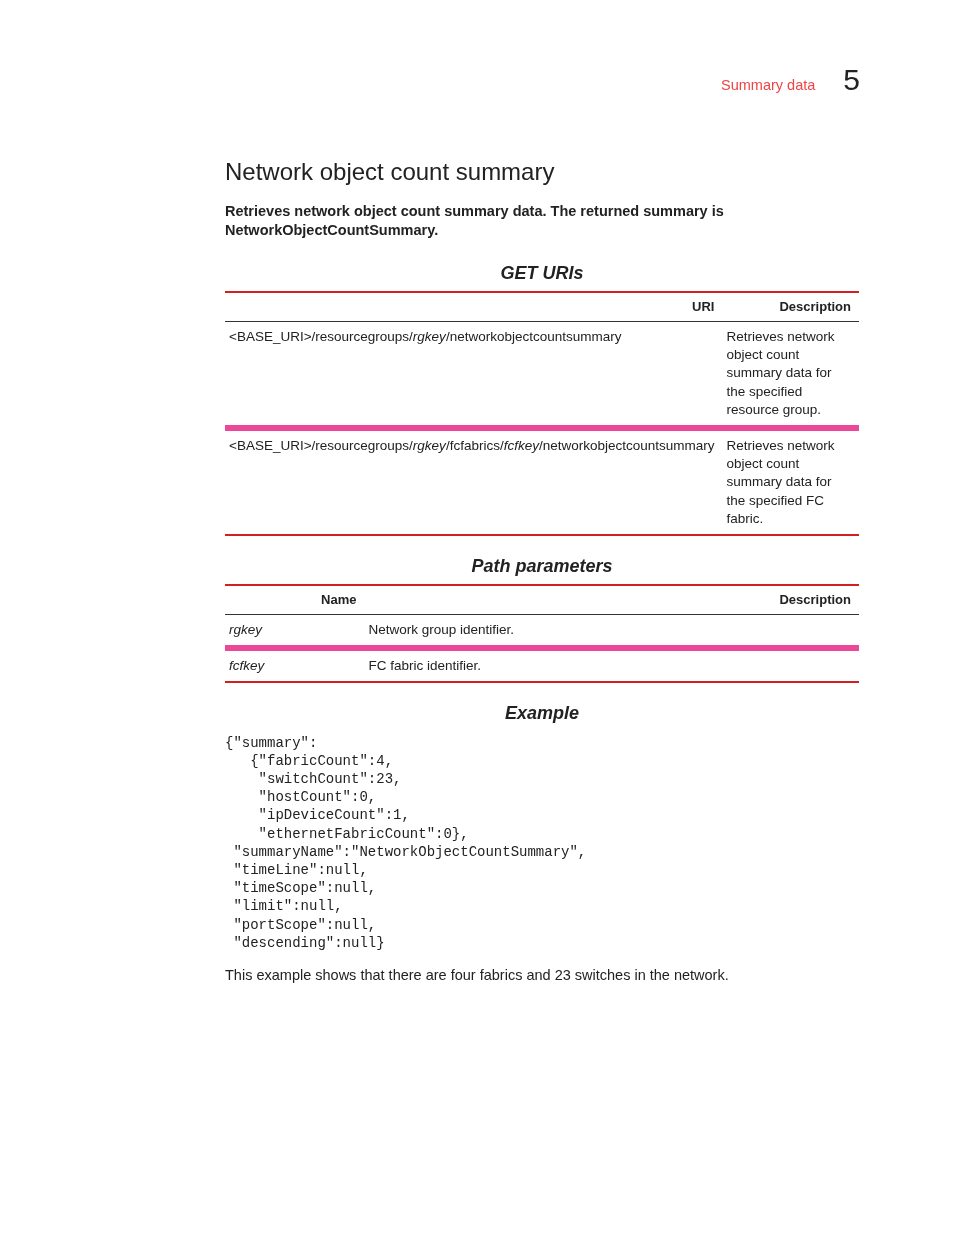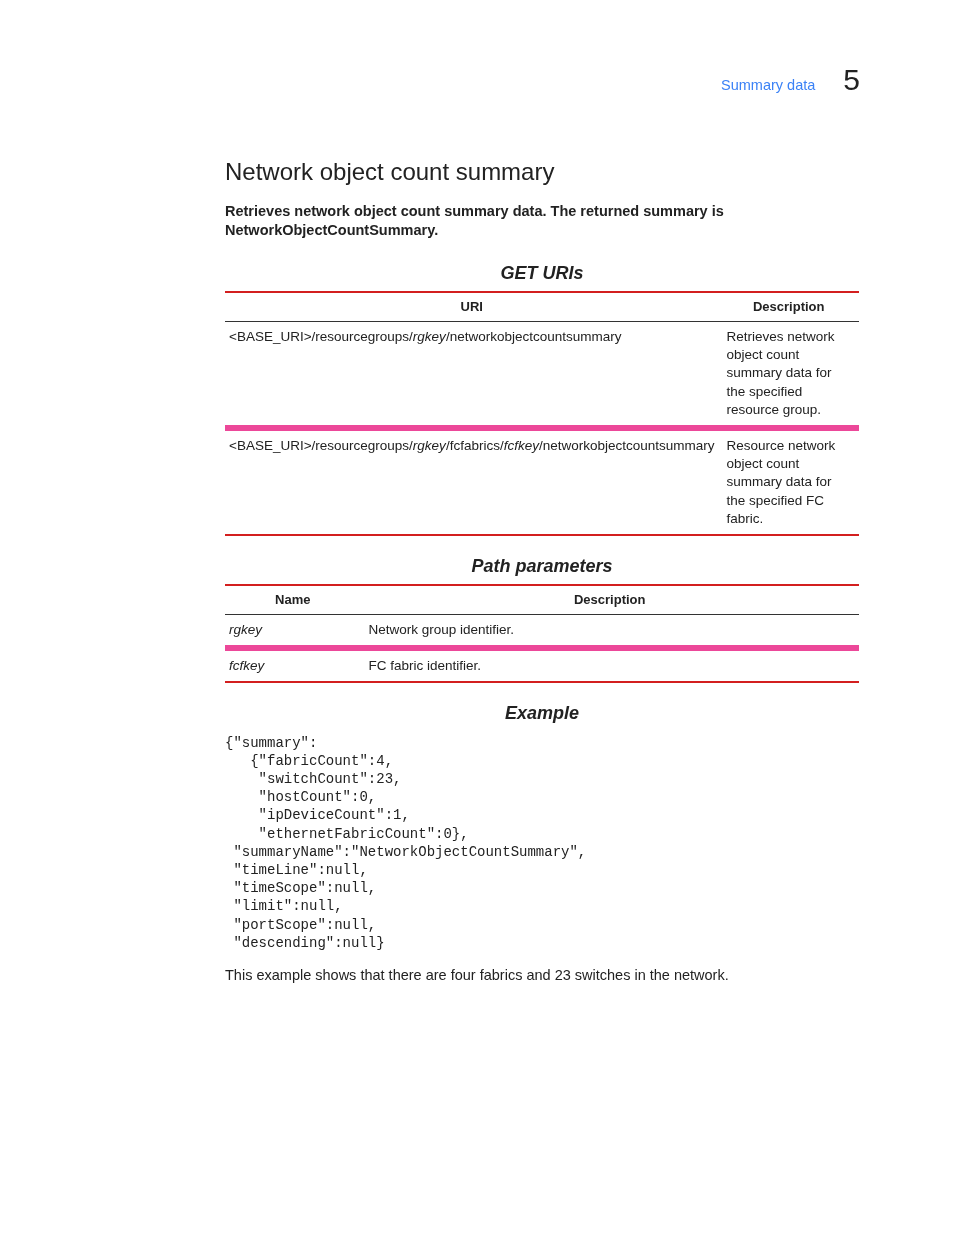--- a/index.html
+++ b/index.html
@@ -20,21 +20,21 @@
   }
   .runhead {
     display: flex;
     justify-content: flex-end;
     align-items: baseline;
     gap: 28px;
     margin-bottom: 55px;
   }
   .runhead-title {
     font-size: 14.5px;
-    color: #3b82f6;
+    color: #ef4444;
   }
   .runhead-num {
     font-size: 30px;
     font-weight: 400;
     color: #222;
     font-family: Arial, Helvetica, sans-serif;
     letter-spacing: -1px;
   }
   h1.section-title {
     font-size: 24px;
@@ -62,21 +62,21 @@
     width: 100%;
     border-collapse: collapse;
     margin: 4px 0 14px 0;
     font-size: 13.5px;
   }
   table.doc-table thead tr {
     border-top: 2px solid #d31f1f;
     border-bottom: 1px solid #333;
   }
   table.doc-table th {
-    text-align: center;
+    text-align: right;
     font-family: "Arial Narrow", Arial, sans-serif;
     font-stretch: condensed;
     font-weight: 700;
     padding: 5px 8px 5px 4px;
     font-size: 13px;
   }
   table.doc-table td {
     padding: 6px 8px 6px 4px;
     vertical-align: top;
     border-bottom: 6px solid #ec4899;
@@ -125,21 +125,21 @@
         <th>Description</th>
       </tr>
     </thead>
     <tbody>
       <tr>
         <td><span class="plain">&lt;BASE_URI&gt;/resourcegroups/</span><span class="ital">rgkey</span><span class="plain">/networkobjectcountsummary</span></td>
         <td>Retrieves network object count summary data for the specified resource group.</td>
       </tr>
       <tr>
         <td><span class="plain">&lt;BASE_URI&gt;/resourcegroups/</span><span class="ital">rgkey</span><span class="plain">/fcfabrics/</span><span class="ital">fcfkey</span><span class="plain">/networkobjectcountsummary</span></td>
-        <td>Resource network object count summary data for the specified FC fabric.</td>
+        <td>Retrieves network object count summary data for the specified FC fabric.</td>
       </tr>
     </tbody>
   </table>
 
   <h2 class="subhead">Path parameters</h2>
 
   <table class="doc-table">
     <colgroup>
         <col class="col-name">
         <col class="col-pdesc">

